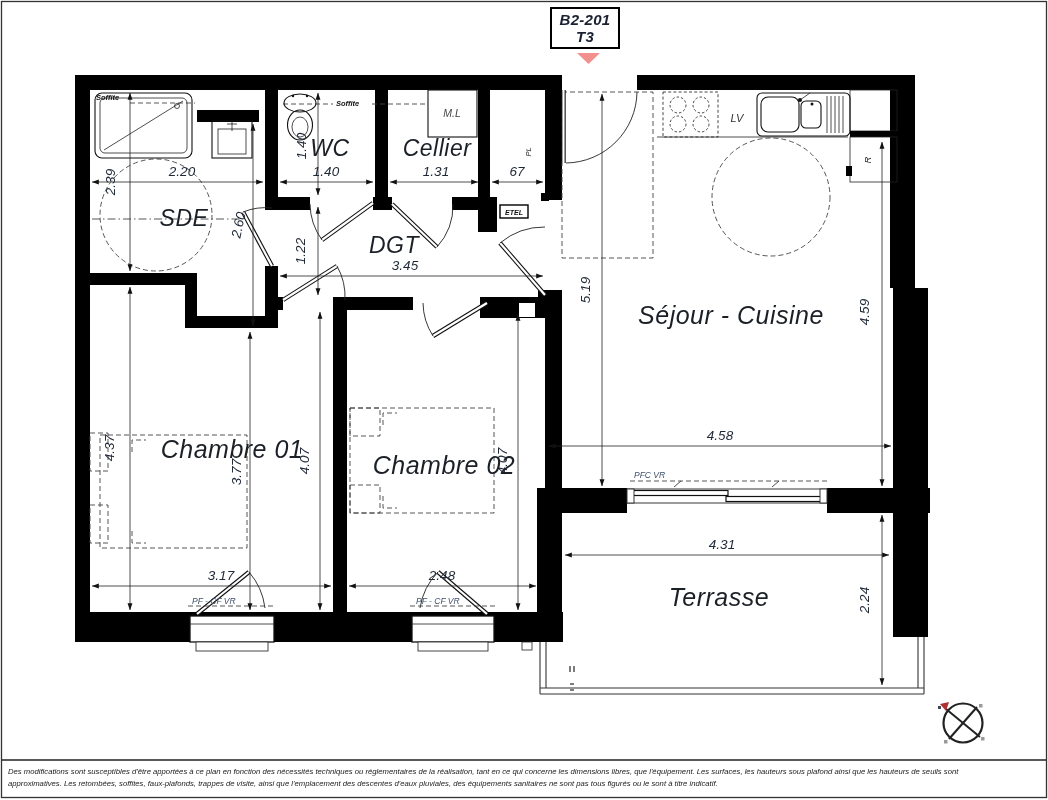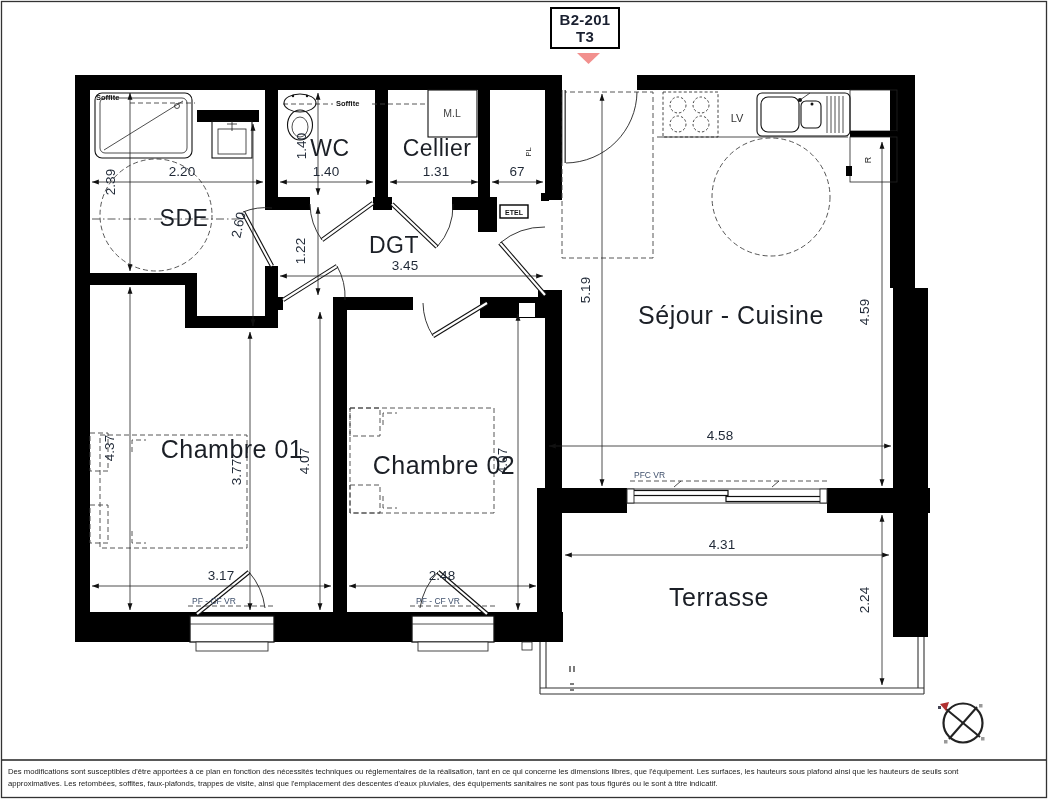--- a/index.html
+++ b/index.html
@@ -1,17 +1,17 @@
 <!DOCTYPE html>
 <html><head>
 <meta charset="utf-8">
 <style>
   html,body{margin:0;padding:0;background:#fff;}
   #stage{position:relative;width:1048px;height:800px;background:#fff;overflow:hidden;
-         font-family:"Liberation Sans",sans-serif;}
+         font-family:"Liberation Sans",sans-serif;font-style:italic;}
   svg{position:absolute;left:0;top:0;}
   text{font-family:"Liberation Sans",sans-serif;}
   .room{font-size:23px;fill:#1b1f26;letter-spacing:.5px;}
   .dim{font-size:13.5px;fill:#1f2836;}
   .smallb{font-size:7.5px;font-weight:bold;fill:#111;}
   .tinyb{font-size:8.5px;fill:#3e4f6b;}
   .mlabel{font-size:10.5px;fill:#444;}
   .lv{font-size:11px;fill:#333;}
   .title{font-size:15px;font-weight:bold;fill:#1a2030;letter-spacing:.3px;}
   .foot{font-size:7.7px;fill:#1a1a1a;}

